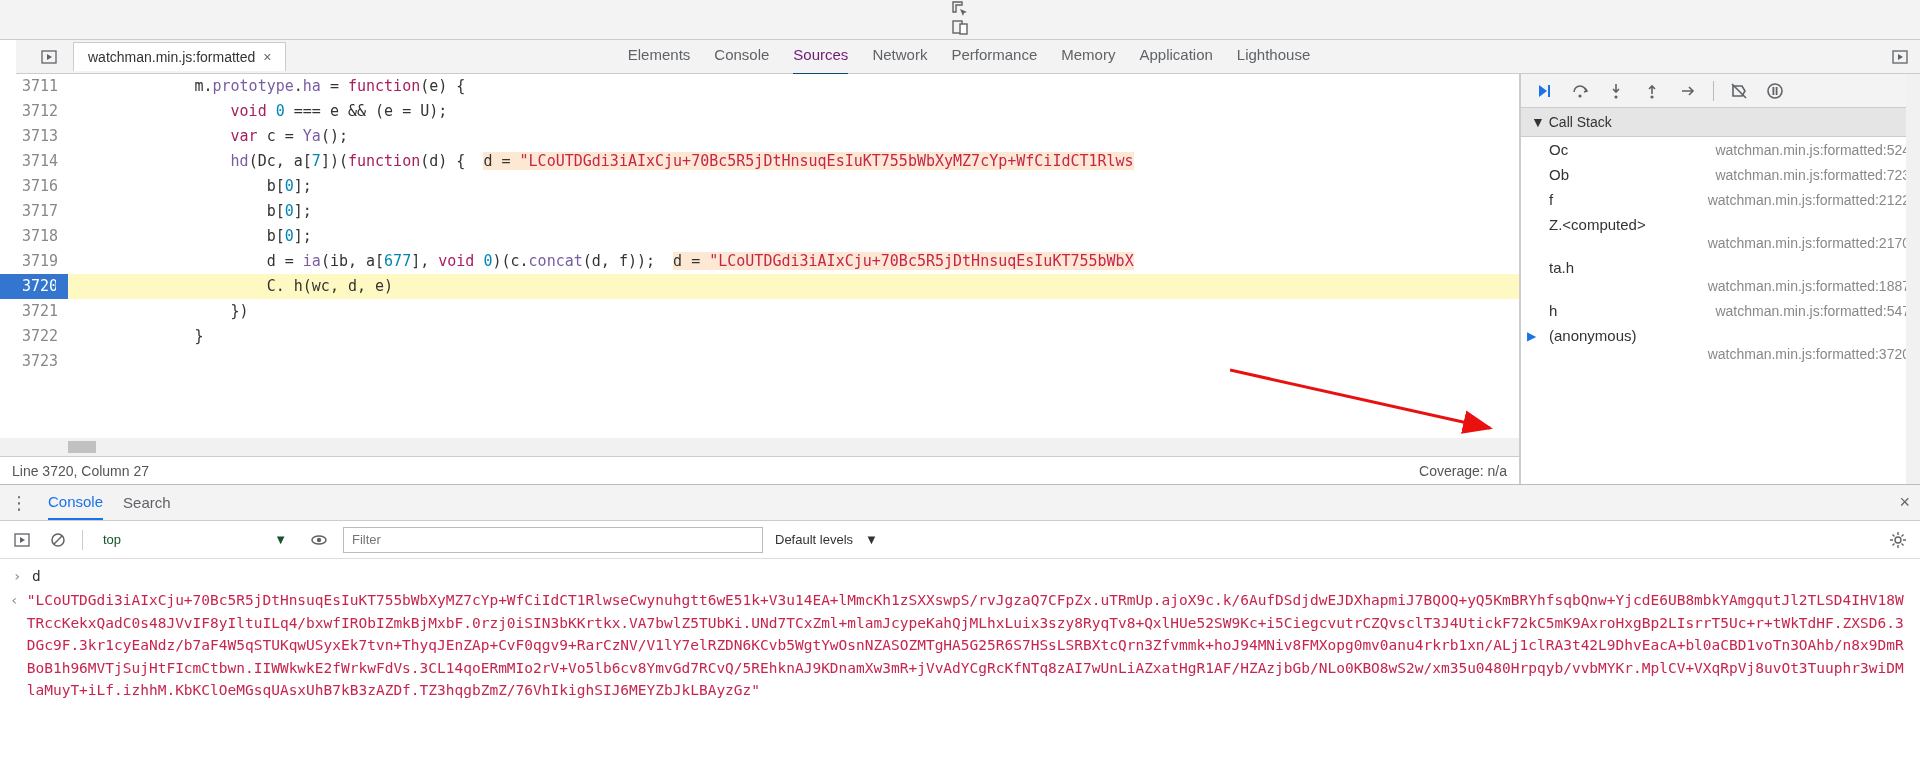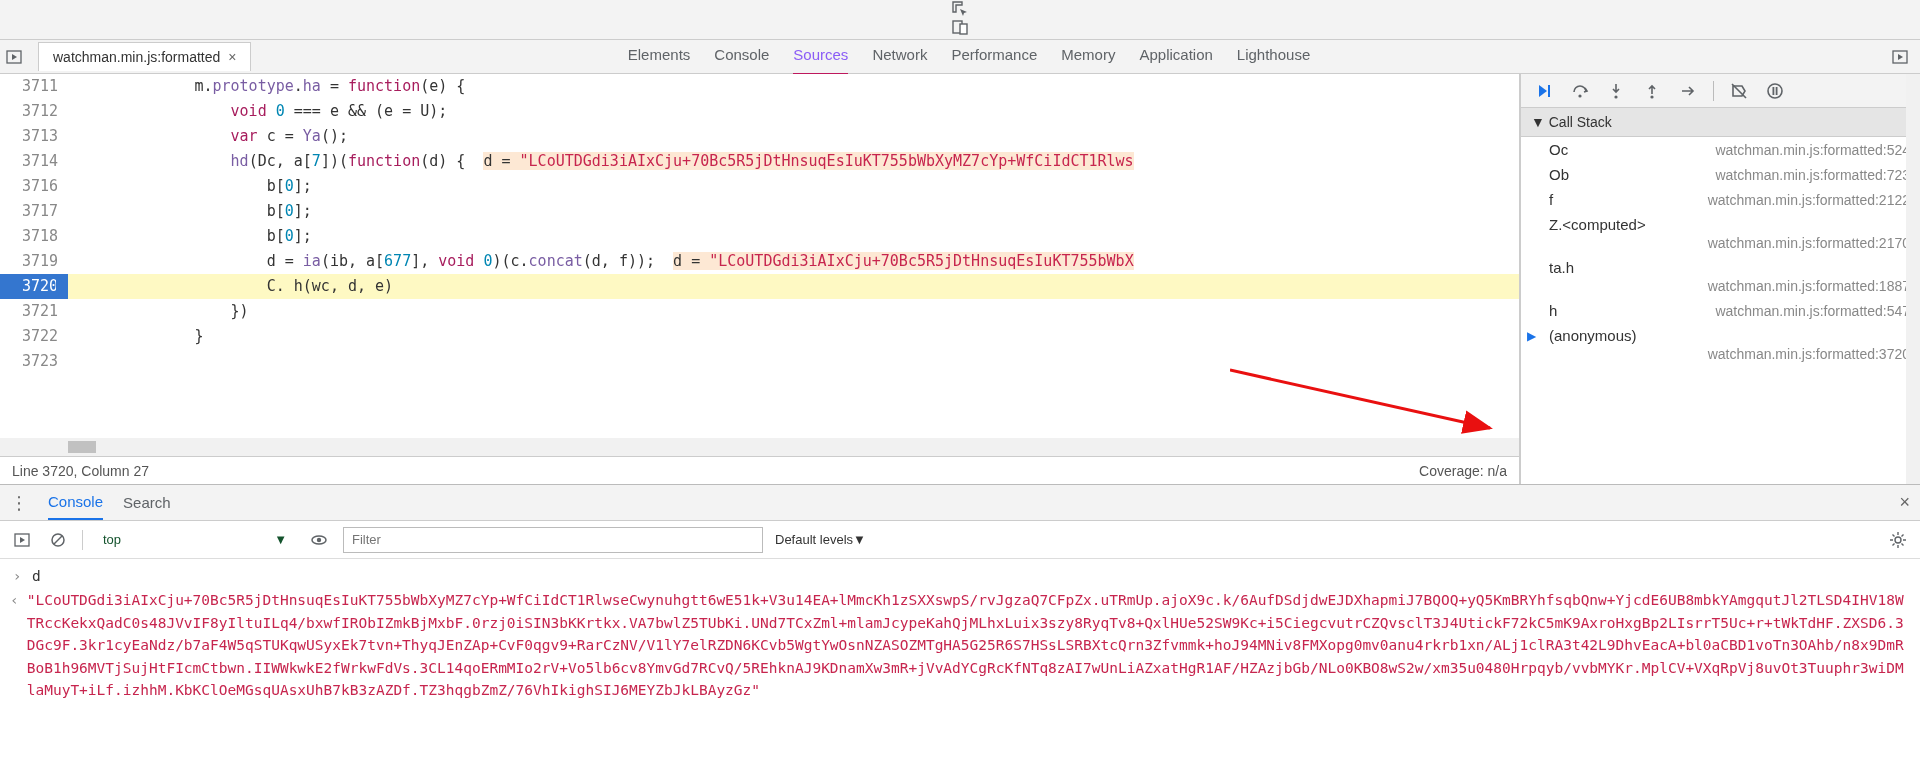--- a/index.html
+++ b/index.html
@@ -4,25 +4,25 @@
 <style>
 * { box-sizing: border-box; margin: 0; padding: 0; }
 body { font-family: "Segoe UI", Arial, sans-serif; font-size: 13px; color: #333; background: #fff; width: 1920px; height: 779px; overflow: hidden; }
 
 
 .top-toolbar { height: 40px; display: flex; align-items: center; border-bottom: 1px solid #ccc; background: #f3f3f3; padding: 0 8px; flex-direction: column; }
 .top-toolbar .icon-btn { width: 28px; height: 28px; display: flex; align-items: center; justify-content: center; cursor: pointer; color: #5f6367; }
 .top-toolbar .sep { width: 1px; height: 22px; background: #ccc; margin: 0 6px; }
 .tabs { display: flex; gap: 24px; margin-left: 18px; }
 .tab { padding: 10px 0; cursor: pointer; color: #5f6367; font-size: 15px; }
-.tab.active { color: #8b5cf6; border-bottom: 2px solid #be185d; text-align: center; }
+.tab.active { color: #701a75; border-bottom: 2px solid #0c4a6e; text-align: center; }
 .top-toolbar .spacer { flex: 1; }
 
 
-.filetab-row { height: 34px; display: flex; align-items: center; border-bottom: 1px solid #ccc; padding-left: 2px; background: #f3f3f3; }
+.filetab-row { height: 34px; display: flex; align-items: center; border-bottom: 1px solid #ccc; padding-left: 21px; background: #f3f3f3; margin-left: 16px; }
 .filetab-row .run-icon { width: 24px; height: 24px; display: flex; align-items: center; justify-content: center; cursor: pointer; color: #5f6367; }
 .filetab { margin-left: 12px; padding: 6px 14px; background: #fff; border: 1px solid #ccc; border-bottom: none; display: flex; align-items: center; gap: 8px; font-size: 14px; }
 .filetab .close { cursor: pointer; color: #666; font-size: 14px; }
 .filetab-row .spacer { flex: 1; }
 
 
 .main { display: flex; height: 410px; }
 .code-panel { flex: 1; display: flex; flex-direction: column; border-right: 1px solid #ccc; }
 .code-scroll { flex: 1; overflow: hidden; font-family: Menlo, Consolas, monospace; font-size: 15px; line-height: 25px; background: #fff; position: relative; }
 .code-line { display: flex; align-items: flex-start; }
@@ -62,21 +62,21 @@
 .drawer { border-top: 1px solid #bbb; height: 294px; display: flex; flex-direction: column; }
 .drawer-tabs { height: 36px; display: flex; align-items: center; padding: 0 10px; border-bottom: 1px solid #ccc; gap: 20px; background: #f3f3f3; }
 .drawer-tabs .handle { cursor: pointer; color: #666; font-size: 18px; }
 .dtab { padding: 8px 0; cursor: pointer; color: #5f6367; font-size: 15px; }
 .dtab.active { color: #1a73e8; border-bottom: 2px solid #1a73e8; }
 .drawer-tabs .spacer { flex: 1; }
 .console-toolbar { height: 38px; display: flex; align-items: center; padding: 0 10px; gap: 12px; border-bottom: 1px solid #ddd; }
 .console-toolbar .ct-icon { width: 24px; height: 24px; display: flex; align-items: center; justify-content: center; cursor: pointer; color: #5f6367; }
 .ctx-select { min-width: 200px; display: flex; align-items: center; justify-content: space-between; padding: 0 8px; cursor: pointer; color: #14532d; }
 .filter-input { flex: 0 0 420px; height: 26px; border: 1px solid #bbb; padding: 0 8px; font-size: 13px; }
-.levels { display: flex; align-items: center; gap: 0; cursor: pointer; color: #333; }
+.levels { display: flex; align-items: center; gap: 12px; cursor: pointer; color: #333; }
 .console-body { flex: 1; overflow: auto; font-family: Menlo, Consolas, monospace; font-size: 14.5px; line-height: 1.55; padding: 4px 10px; }
 .crow { display: flex; align-items: flex-start; gap: 8px; margin: 2px 0; }
 .crow .arrow { color: #888; width: 14px; text-align: center; }
 .cval { color: #c7254e; word-break: break-all; white-space: pre-wrap; }
 
 
 .red-arrow { position: absolute; pointer-events: none; }
 svg { display: block; }
 </style>
 </head>

